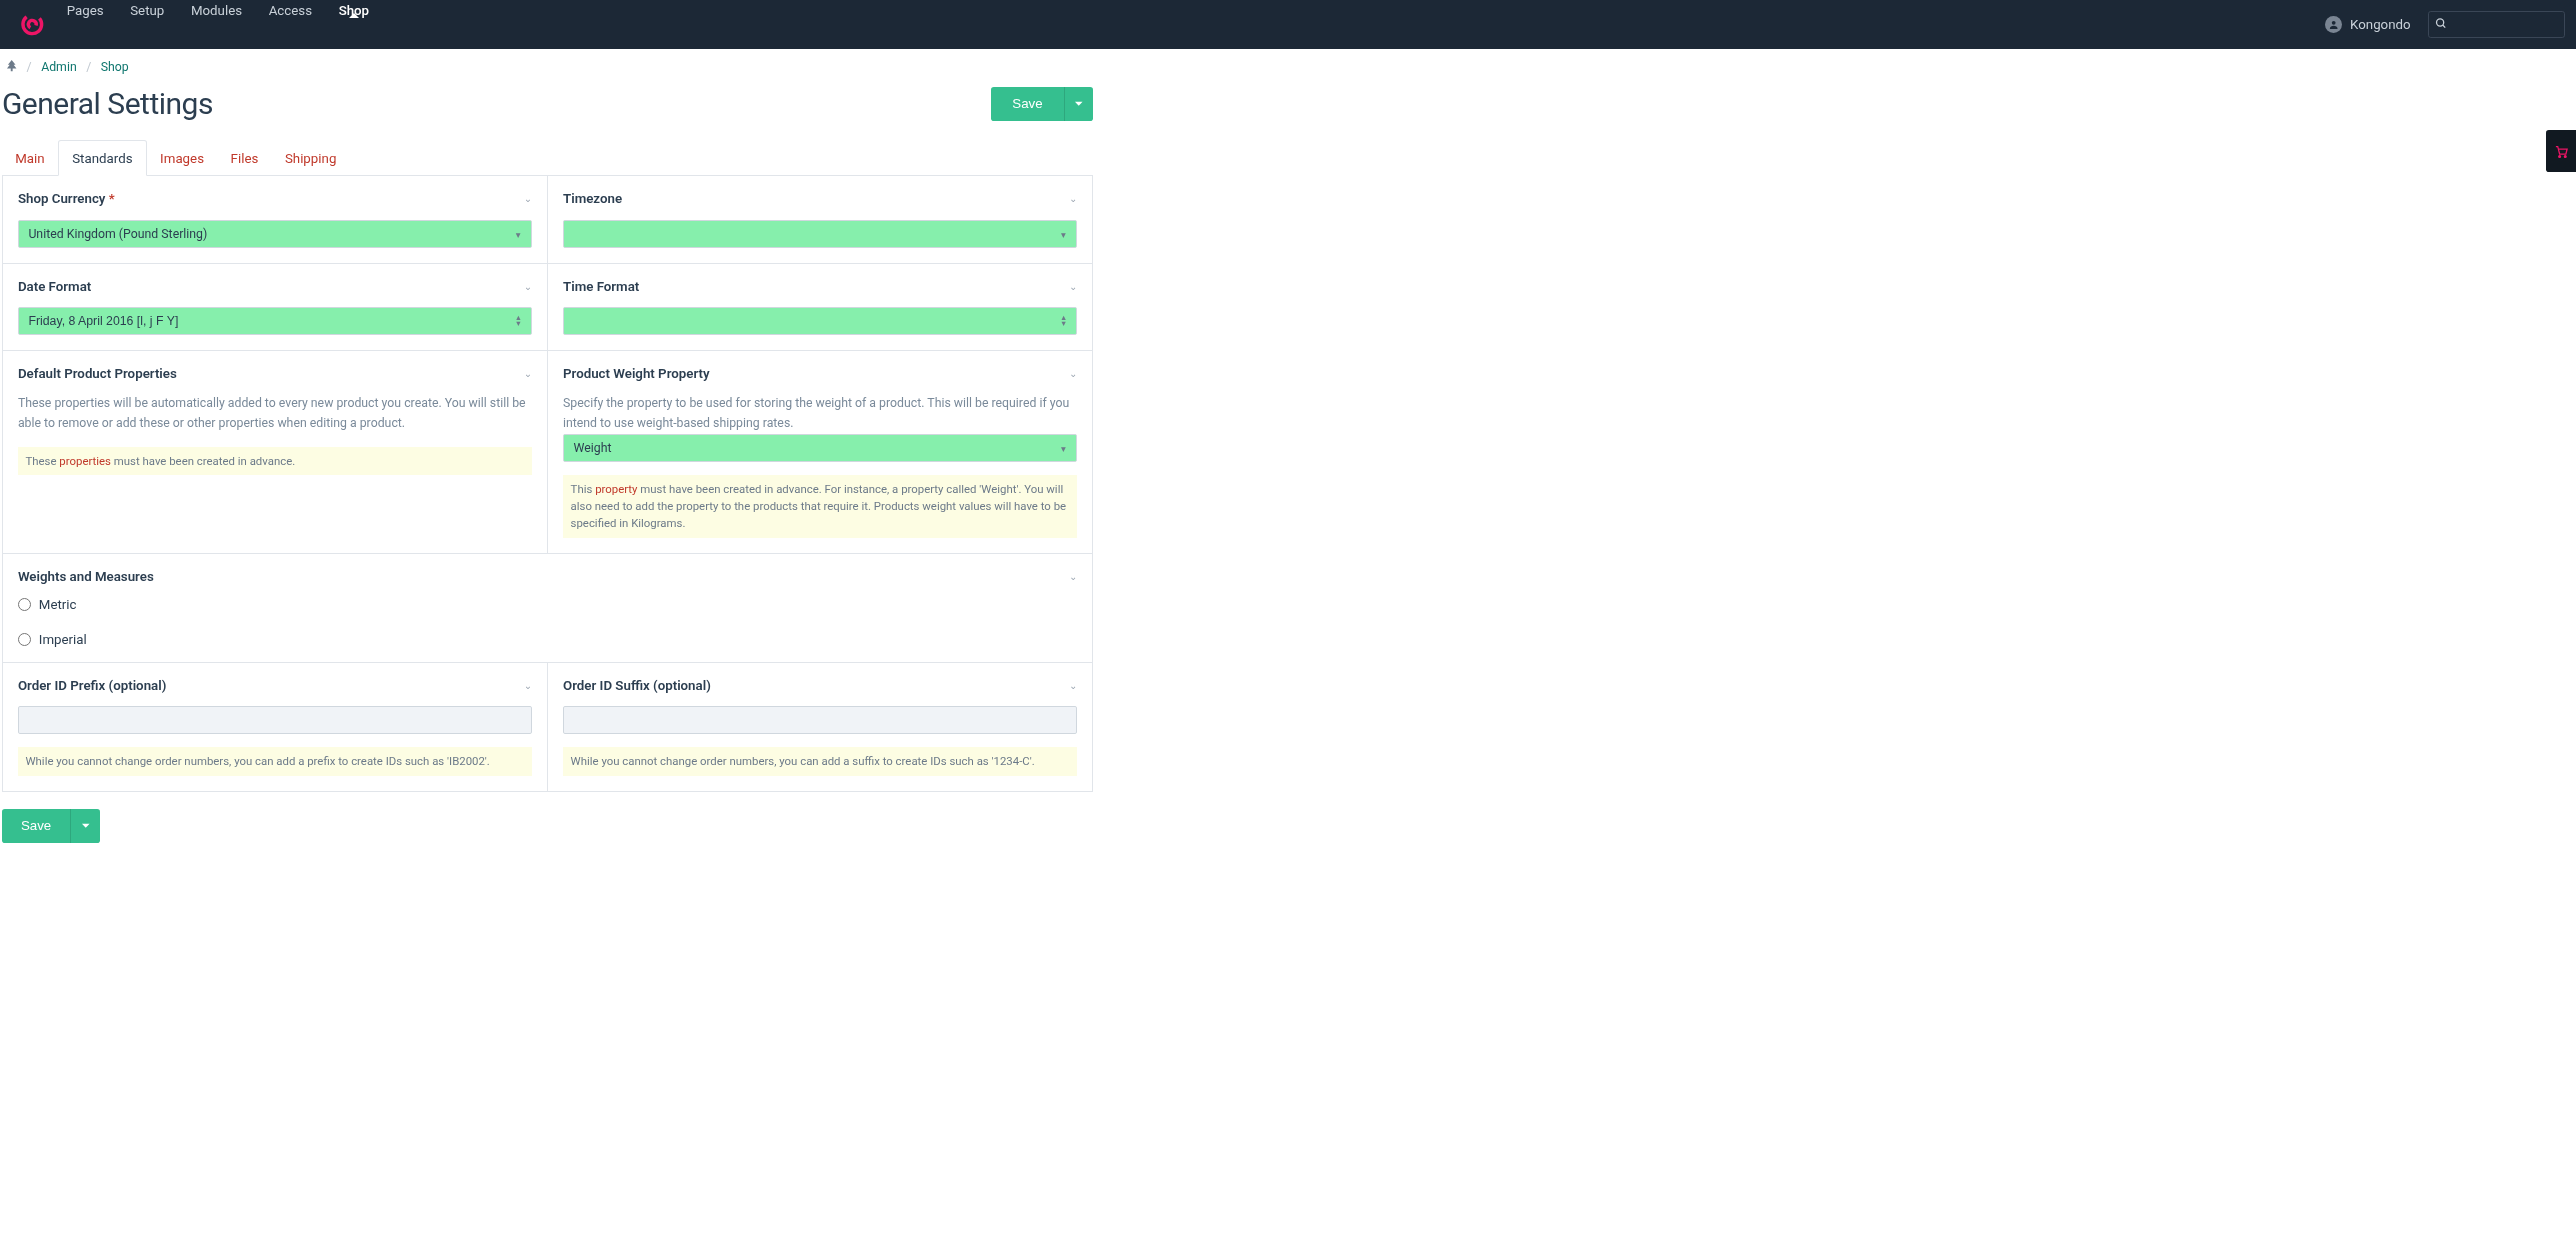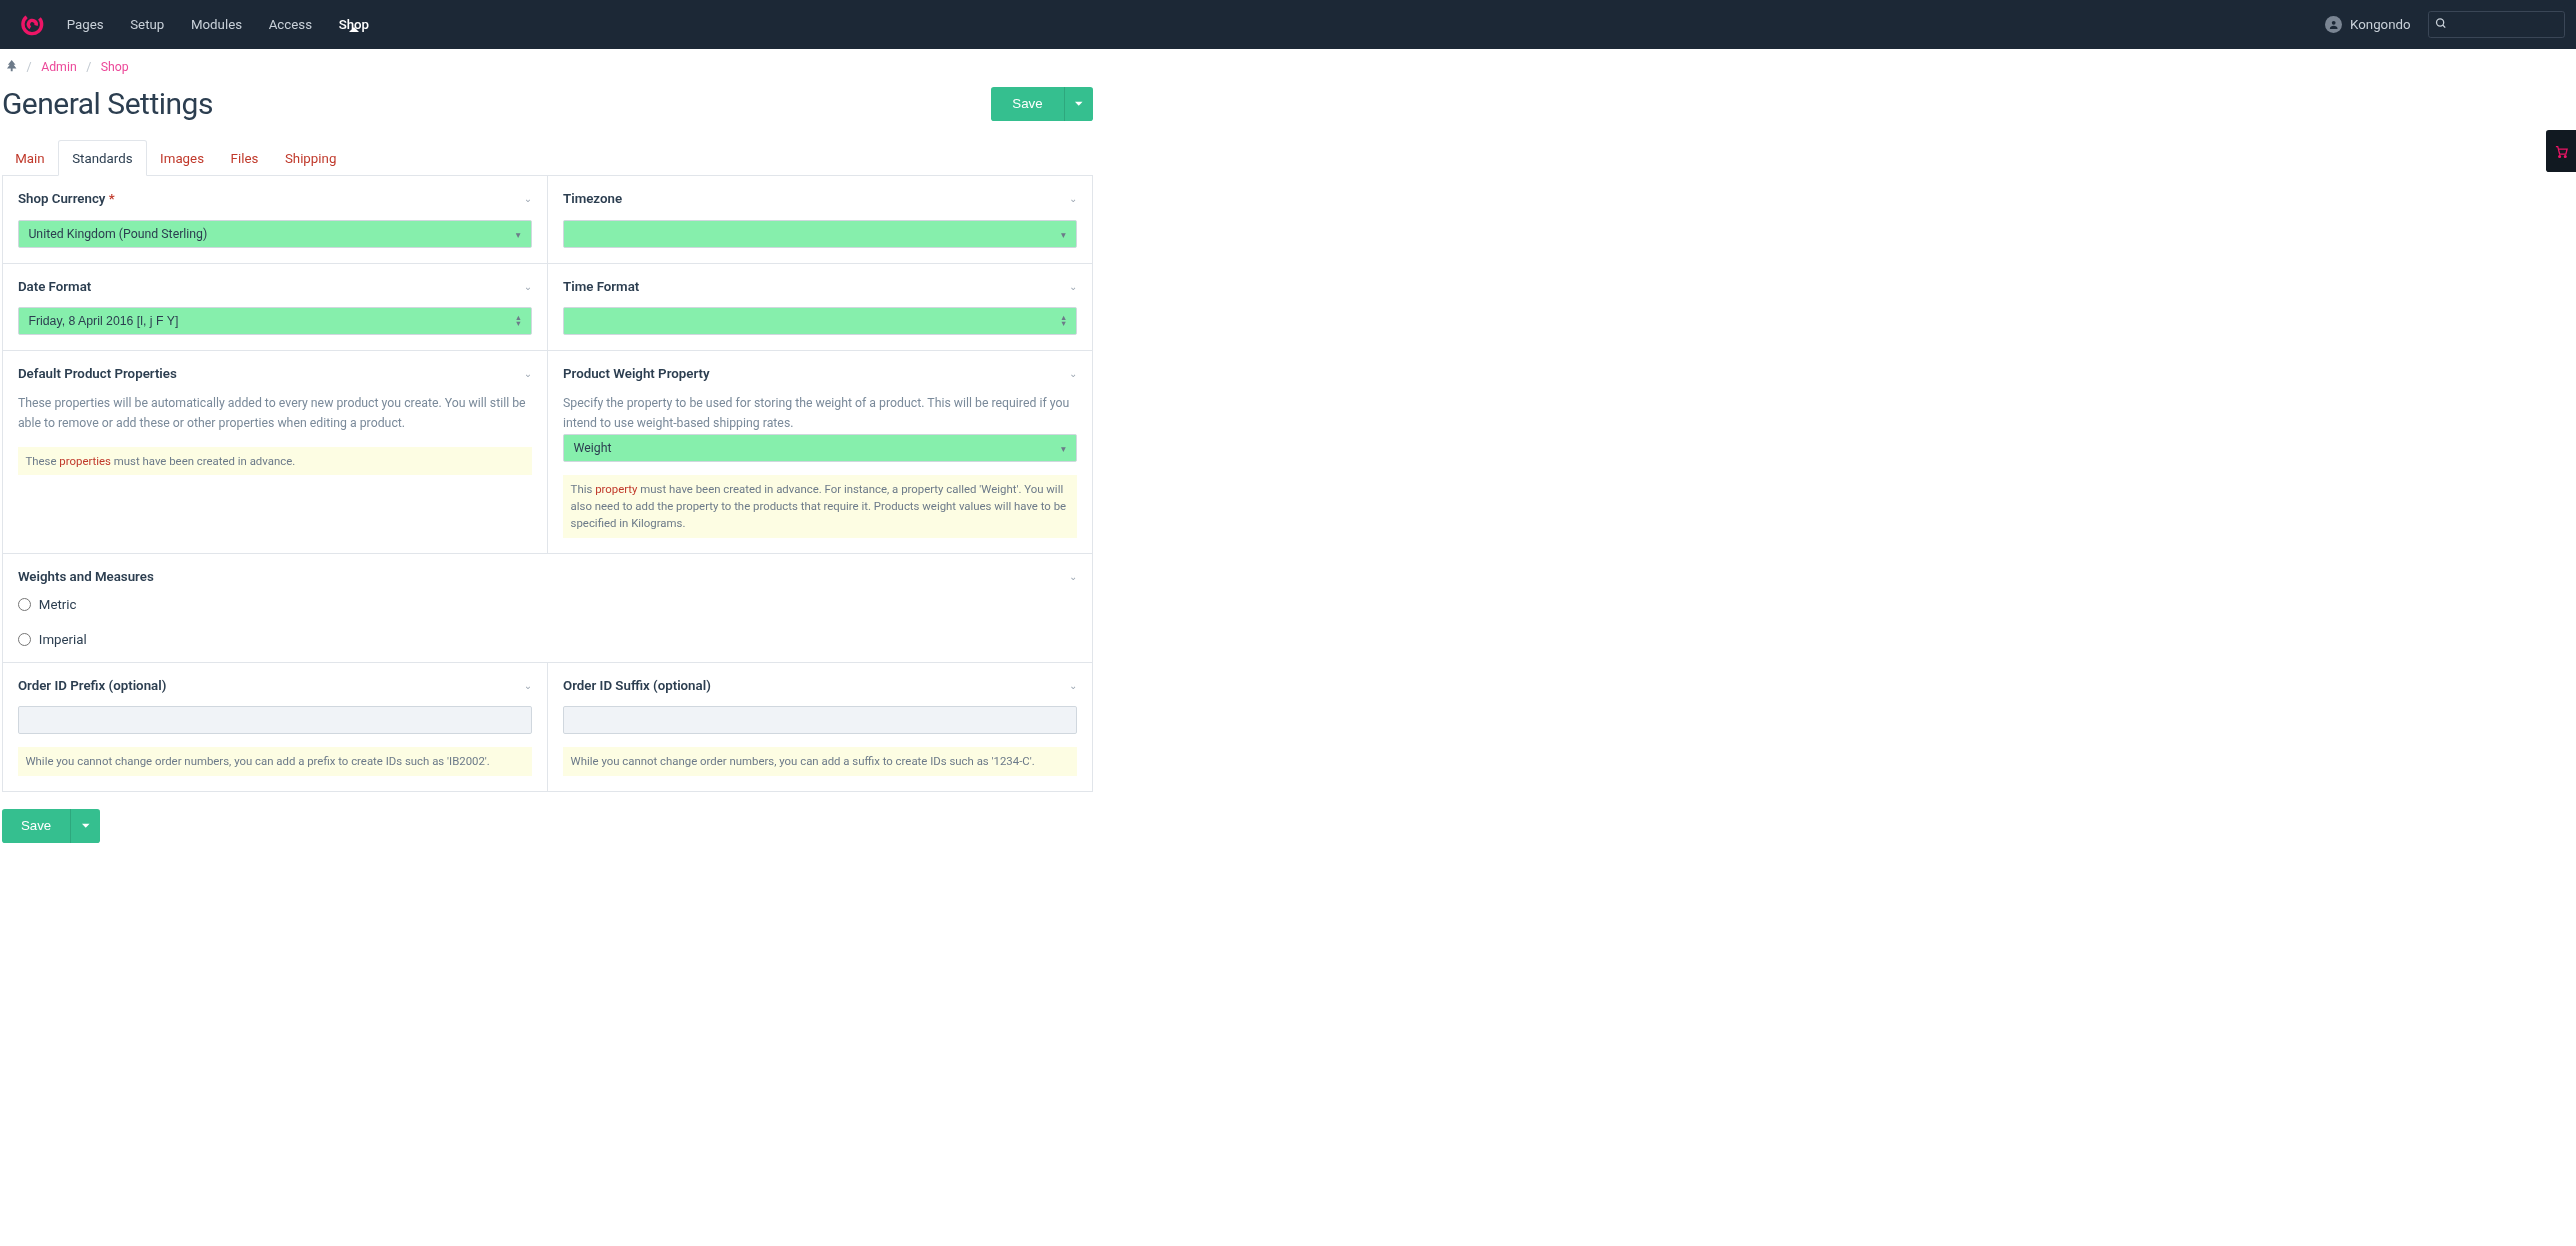--- a/index.html
+++ b/index.html
@@ -1,35 +1,35 @@
 <!DOCTYPE html>
 <html style="font-size:15px"><head>
 <meta charset="utf-8">
 <style>
 * { box-sizing: border-box; margin: 0; padding: 0; }
 body { font-family: -apple-system, BlinkMacSystemFont, "Segoe UI", Roboto, Helvetica, Arial, sans-serif; font-size: 13.3px; color: #2c3e50; background: #fff; }
 
 
 .topbar { background: #1c2836; height: 49px; display: flex; align-items: center; padding: 0 11.4px; }
 .logo-wrap { width: 42px; display: flex; align-items: center; justify-content: center; }
-.nav-links { display: flex; align-items: center; height: 43px; }
+.nav-links { display: flex; align-items: flex-start; height: 43px; }
 .nav-links a { color: #c9d1d9; text-decoration: none; padding: 0 13.3px; display: flex; align-items: center; font-size: 13.3px; position: relative; }
 .nav-links a.active { color: #fff; font-weight: 500; }
 .nav-links a.active::after { content: ""; position: absolute; bottom: 0; left: 50%; transform: translateX(-50%); width: 0; height: 0; border-left: 5.7px solid transparent; border-right: 5.7px solid transparent; border-bottom: 5.7px solid #fff; }
 .topbar-right { margin-left: auto; display: flex; align-items: center; gap: 17px; }
 .user { display: flex; align-items: center; gap: 7.6px; color: #c9d1d9; }
 .avatar { width: 17px; height: 17px; border-radius: 50%; background: #7a8593; display: flex; align-items: center; justify-content: center; }
 .search-box { position: relative; width: 137px; }
 .search-box input { width: 100%; height: 26.5px; background: #1c2836; border: 0.9px solid #3a4656; border-radius: 2.8px; padding: 0 7.6px 0 26.5px; color: #fff; font-size: 12.3px; }
 .search-box .sicon { position: absolute; left: 7.6px; top: 50%; transform: translateY(-50%); color: #c9d1d9; }
 
 
 .breadcrumb { padding: 9.5px 3.8px 7.6px 3.8px; display: flex; align-items: center; gap: 9.5px; color: #7a8a9a; font-size: 12.3px; }
 .breadcrumb .sep { color: #c0c8d0; }
-.breadcrumb a { color: #ec4899; text-decoration: none; }
+.breadcrumb a { color: #0f766e; text-decoration: none; }
 .breadcrumb .tree-icon { color: #6c7a89; }
 
 .main-wrap { max-width: 1095px; padding: 0 1.9px; }
 
 
 .title-row { display: flex; align-items: center; justify-content: space-between; padding: 3.8px 0 19px 0; }
 .page-title { font-size: 30px; font-weight: 400; color: #2c3e50; letter-spacing: -0.5px; }
 .save-group { display: flex; }
 .btn-save { background: #35bf8f; color: #fff; border: none; padding: 9.5px 21px; border-radius: 2.8px 0 0 2.8px; font-size: 13.3px; cursor: pointer; }
 .btn-save-drop { background: #35bf8f; color: #fff; border: none; border-left: 0.9px solid rgba(0,0,0,0.12); padding: 9.5px 9.5px; border-radius: 0 2.8px 2.8px 0; cursor: pointer; display: flex; align-items: center; }

